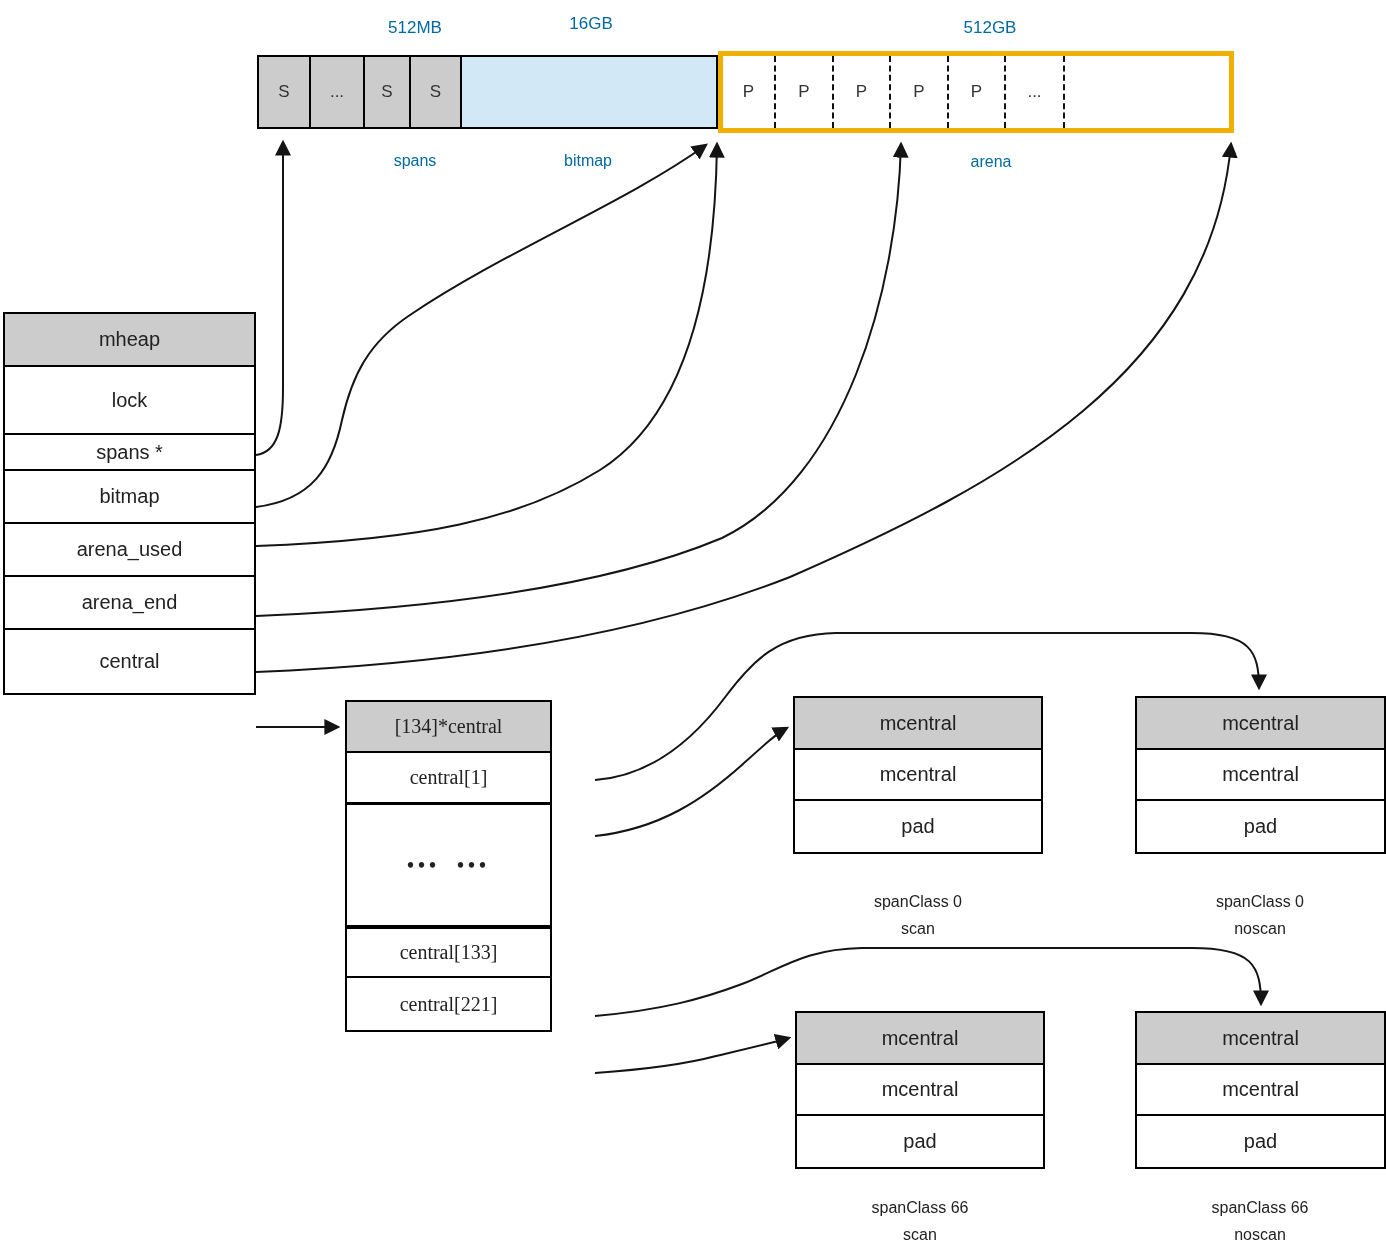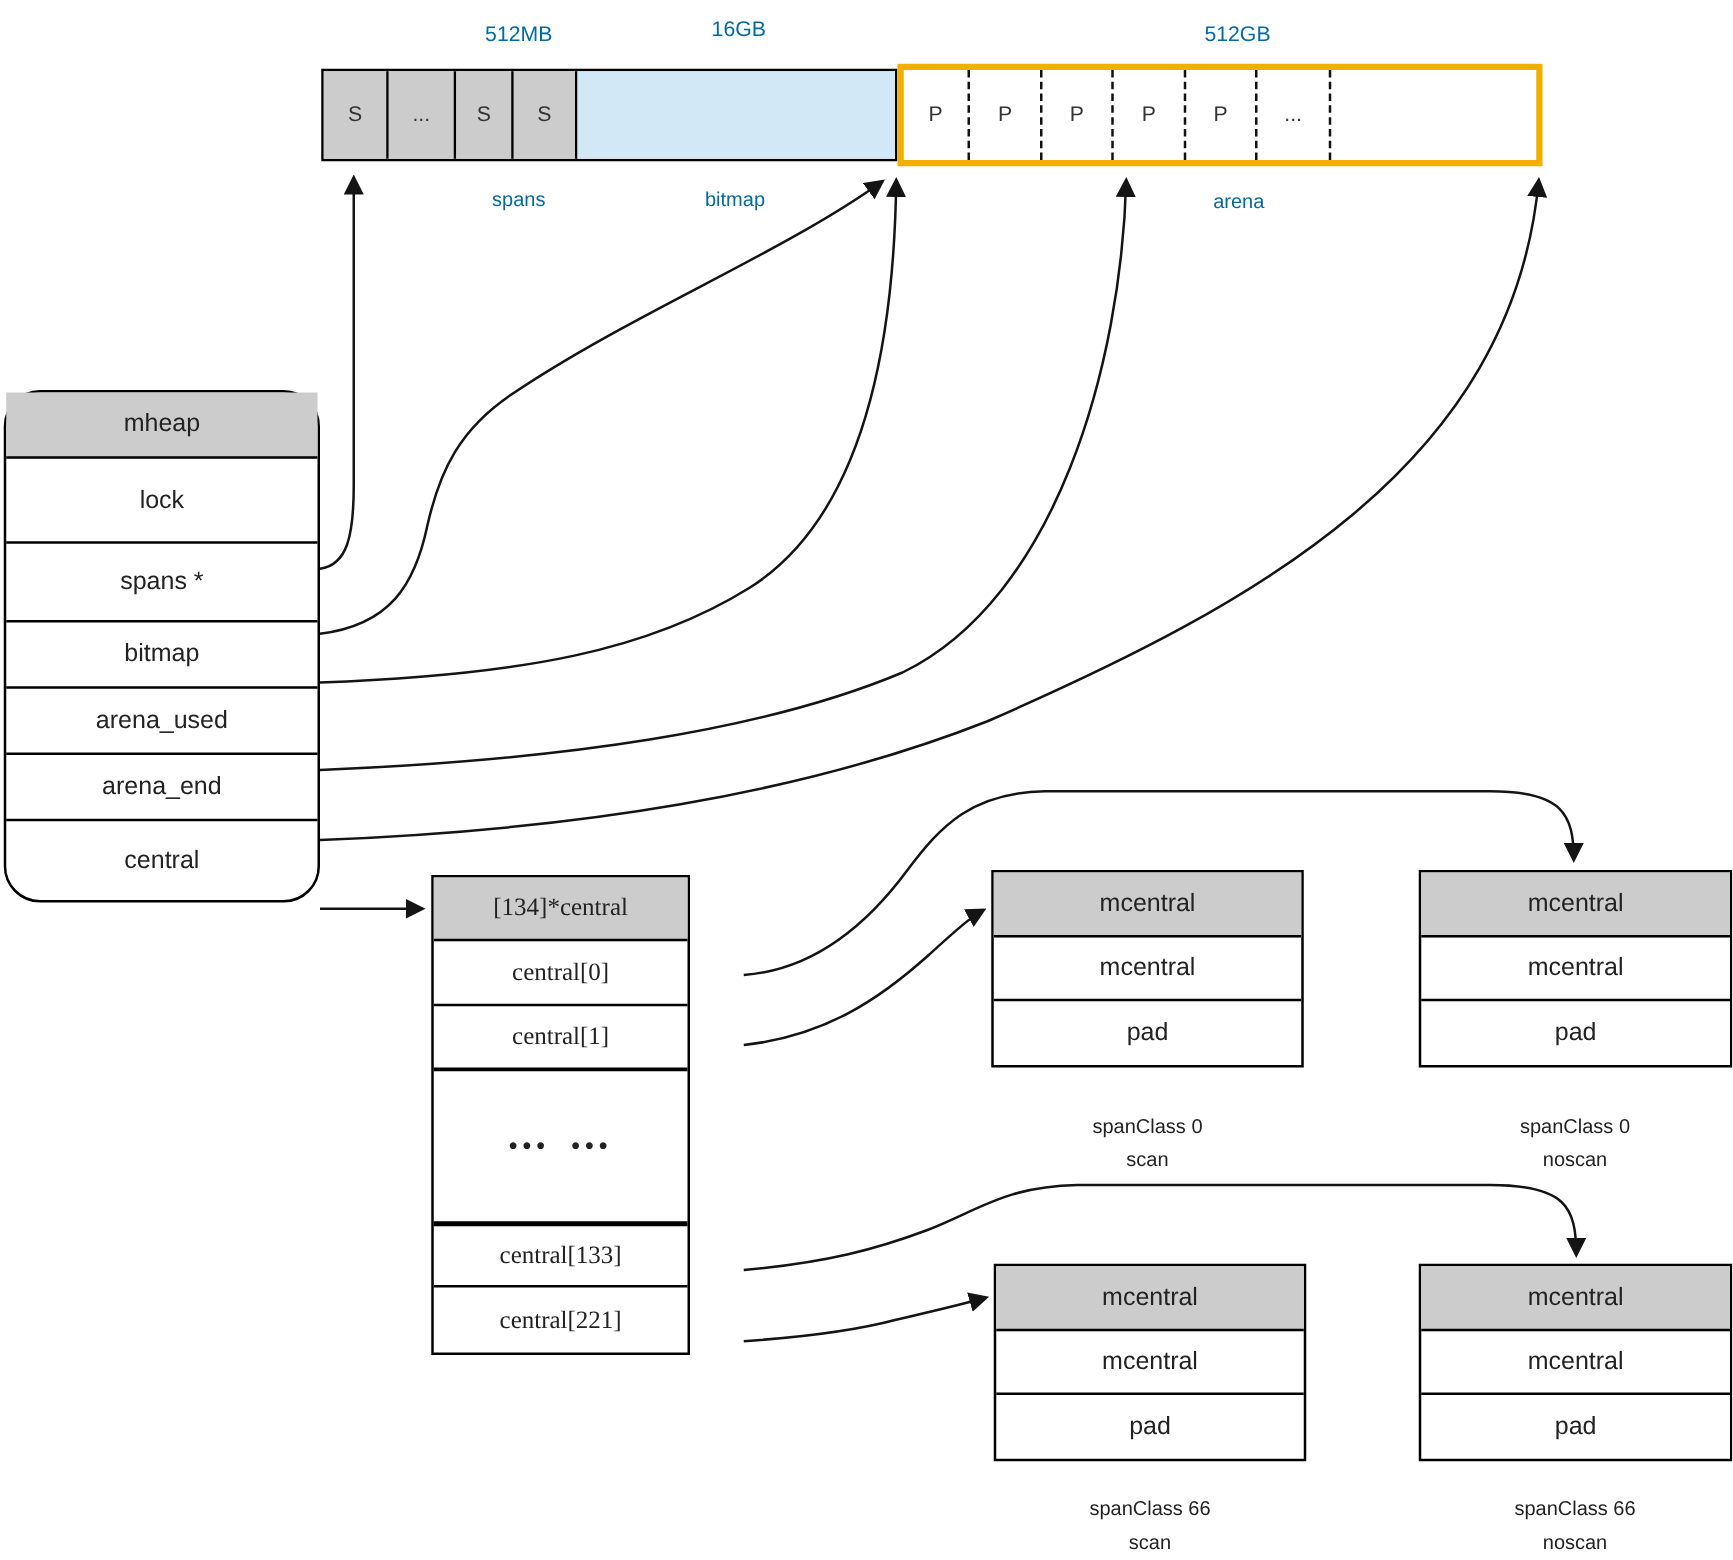--- a/index.html
+++ b/index.html
@@ -56,33 +56,32 @@
     <div class="acell" style="width:58px">P</div>
     <div class="acell" style="width:57px">P</div>
     <div class="acell" style="width:59px">...</div>
     <div class="acell last"></div>
   </div>
 
   <div class="lbl small" style="left:345px;top:152px;">spans</div>
   <div class="lbl small" style="left:518px;top:152px;">bitmap</div>
   <div class="lbl small" style="left:921px;top:153px;">arena</div>
 
-  <div class="tbl" style="left:3px;top:312px;width:253px;border-radius:29px;">
+  <div class="tbl" style="left:3px;top:312px;width:253px;">
     <div class="r hd" style="height:53px">mheap</div>
     <div class="r" style="height:68px">lock</div>
-    <div class="r" style="height:63px">spans *</div>
+    <div class="r" style="height:36px">spans *</div>
     <div class="r" style="height:53px">bitmap</div>
     <div class="r" style="height:53px">arena_used</div>
     <div class="r" style="height:53px">arena_end</div>
     <div class="r" style="height:63px">central</div>
   </div>
 
   <div class="tbl" style="left:345px;top:700px;width:207px;font-family:Liberation Serif, serif;">
     <div class="r hd" style="height:51px">[134]*central</div>
-    <div class="r" style="height:52px">central[0]</div>
     <div class="r" style="height:52px;border-bottom-width:3px">central[1]</div>
     <div class="r dotsrow" style="height:124px;border-bottom-width:4px">••• •••</div>
     <div class="r" style="height:49px">central[133]</div>
     <div class="r" style="height:52px">central[221]</div>
   </div>
 
   <div class="tbl" style="left:793px;top:696px;width:250px;">
     <div class="r hd" style="height:52px">mcentral</div>
     <div class="r" style="height:51px">mcentral</div>
     <div class="r" style="height:51px">pad</div>

